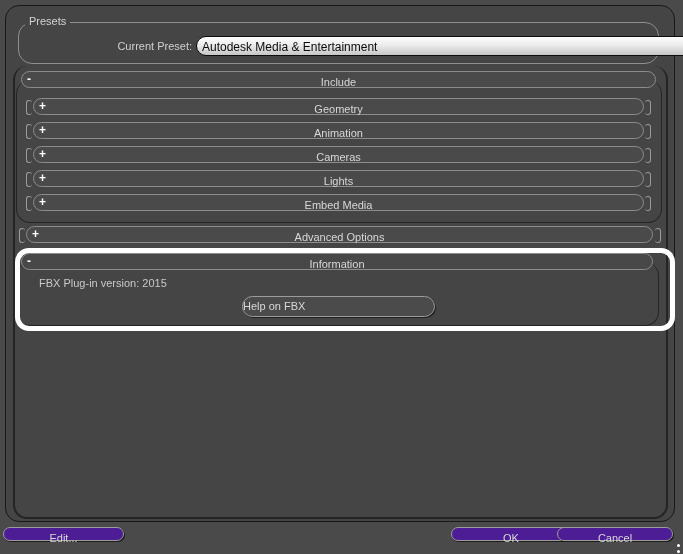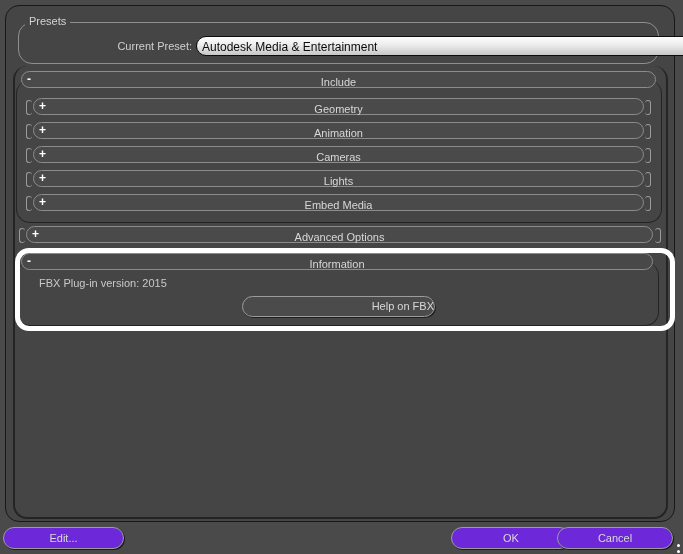--- a/index.html
+++ b/index.html
@@ -89,27 +89,27 @@
     left:15px;top:248px;width:660px;height:83px;box-sizing:border-box;
     border:5px solid #ffffff;pointer-events:none;
   }
 
   .version-text{
     left:23px;top:277px;color:#c9c9c9;font-size:11px;padding-left:16px;
   }
   .help-btn{
     left:242px;top:296px;width:193px;height:21px;box-sizing:border-box;
     background:#4b4b4b;border:1px solid #9c9c9c;box-shadow:1px 1px 0 #1f1f1f;
-    color:#d8d8d8;font-size:11px;text-align:right;line-height:19px;cursor:default;
+    color:#d8d8d8;font-size:11px;text-align:left;line-height:19px;cursor:default;
   }
 
   
   .btn{
-    height:22px;box-sizing:border-box;
-    background:#6d28d9;border:1px solid #9c9c9c;box-shadow:1px 1px 0 #1c1c1c;
+    height:14px;box-sizing:border-box;
+    background:#4c1d95;border:1px solid #9c9c9c;box-shadow:1px 1px 0 #1c1c1c;
     color:#d8d8d8;font-size:11px;text-align:center;line-height:20px;cursor:default;
   }
   .btn-edit{left:3px;top:527px;width:121px;}
   .btn-ok{left:451px;top:527px;width:120px;}
   .btn-cancel{left:557px;top:527px;width:116px;}
 
   .grip-dot{width:3px;height:3px;background:#ffffff;}
 </style>
 </head>
 <body>

